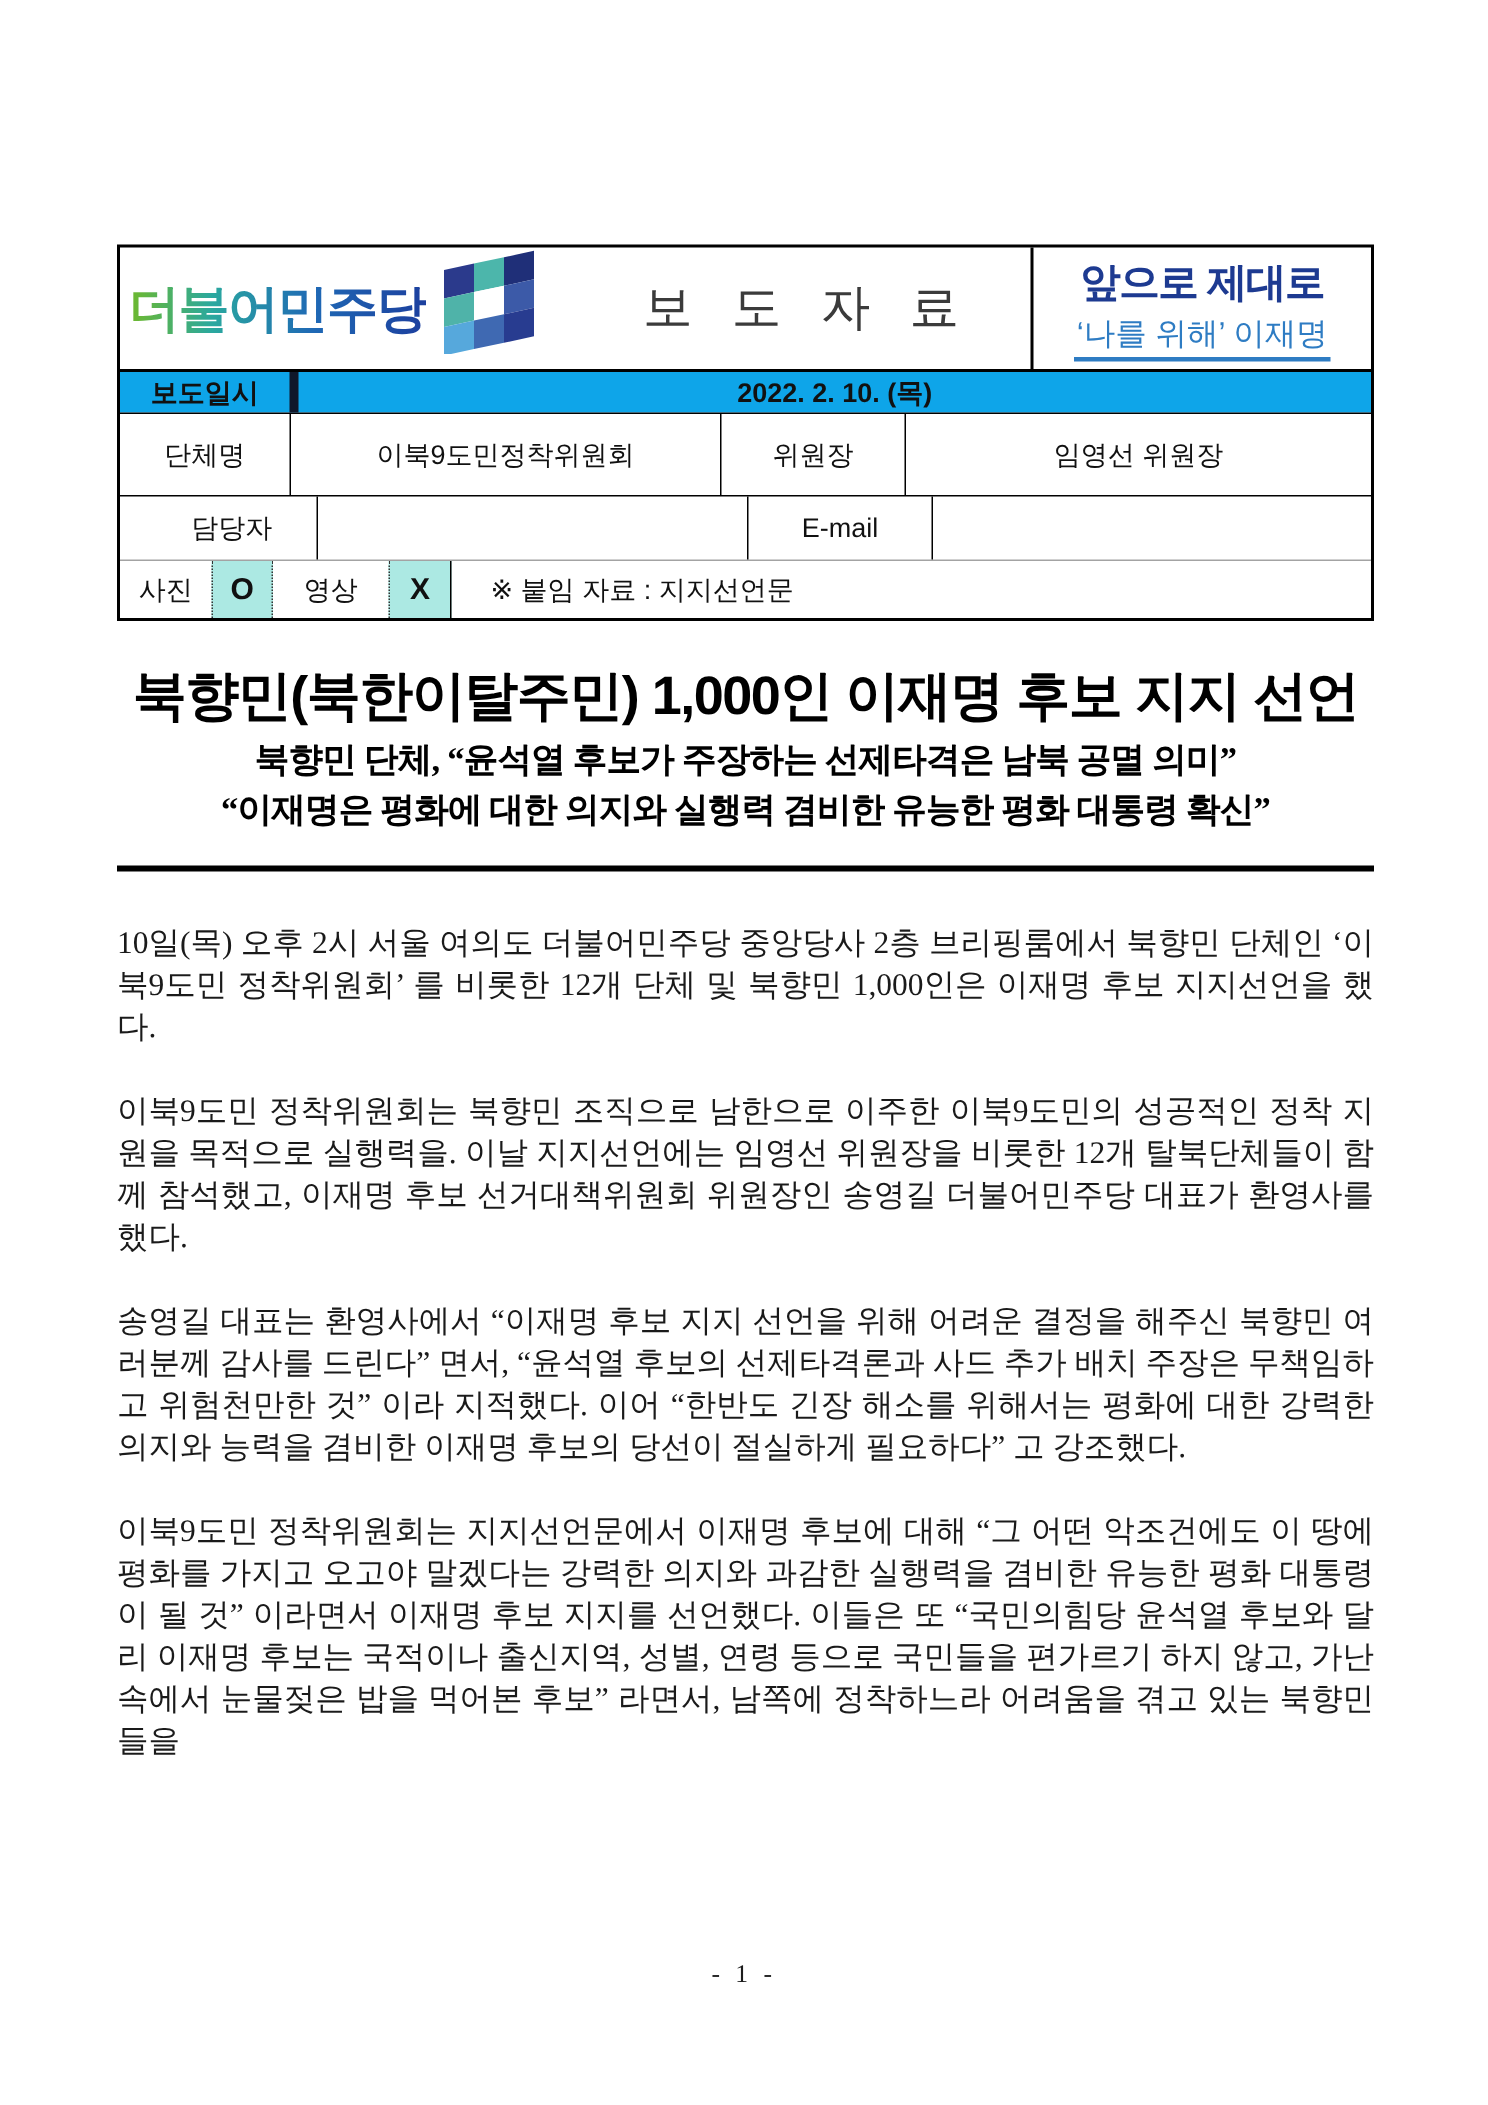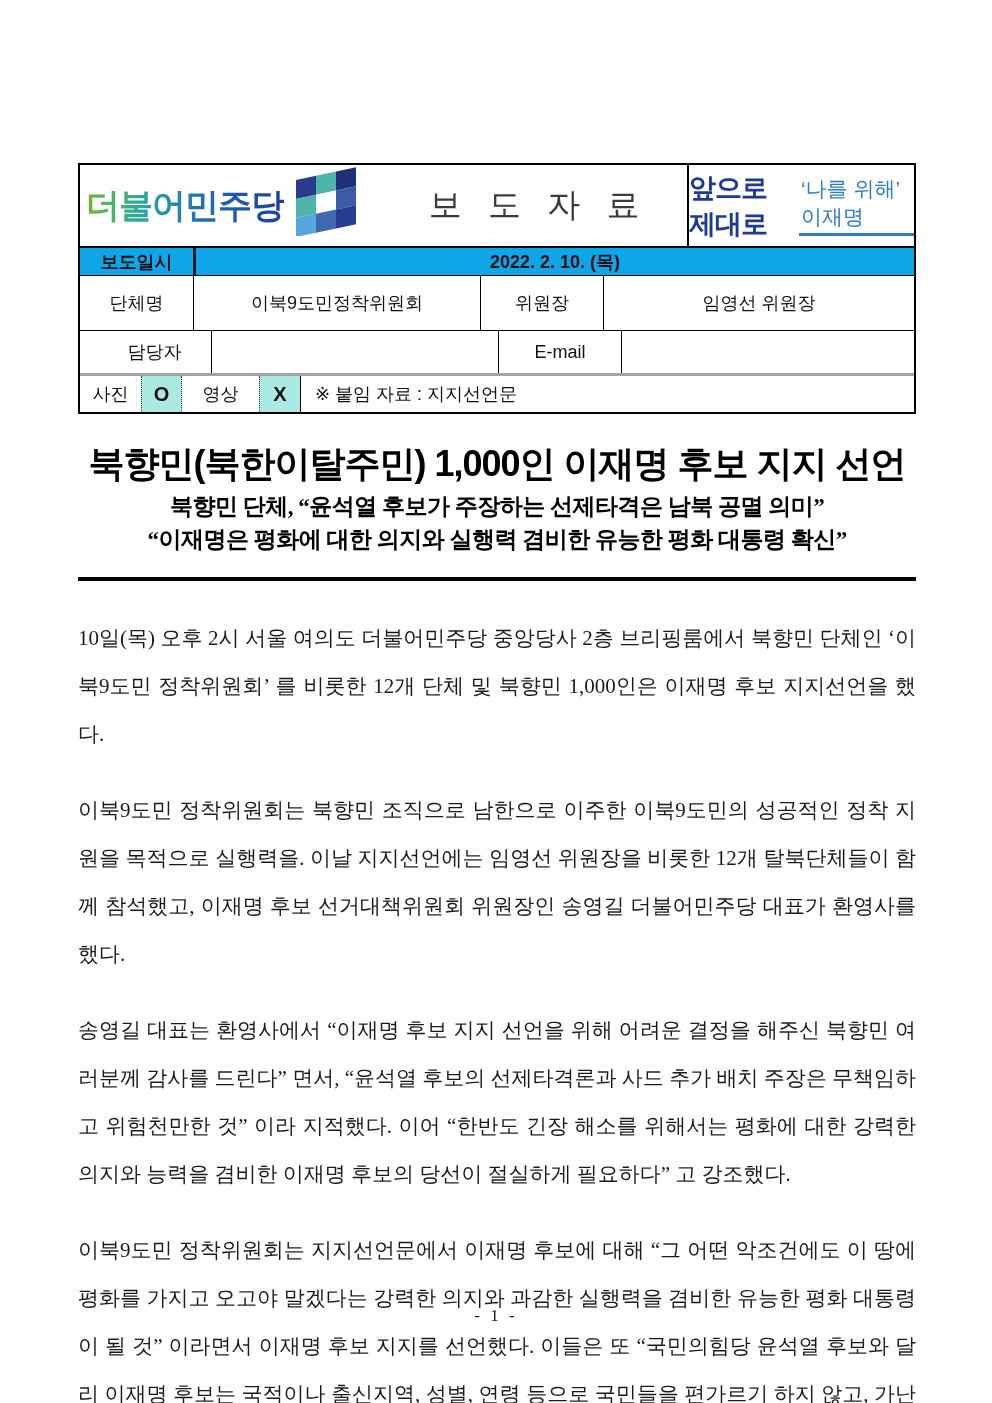--- a/index.html
+++ b/index.html
@@ -27,42 +27,42 @@
     font-family: "Liberation Sans", "DejaVu Sans", sans-serif;
     font-weight: 800; font-size: 34px; letter-spacing: -1px;
     background: linear-gradient(90deg, #6fb92c 0%, #2aa89f 28%, #1f69b5 62%, #1c3f9e 100%);
     -webkit-background-clip: text; background-clip: text; color: transparent;
     white-space: nowrap;
   }
   .flag { margin-left: 6px; margin-top: -10px; }
   .doctype-cell { flex: 1; font-family: "Liberation Serif", "DejaVu Serif", serif;
     font-size: 33px; color: #3b3b3b; letter-spacing: 9px; font-weight: 400; }
   .slogan-cell { width: 227px; border-left: 2px solid #000;
-    flex-direction: row; justify-content: center; gap: 2px; }
+    flex-direction: column; justify-content: center; gap: 2px; }
   .slogan-1 { font-weight: 800; font-size: 27px; color: #1d3a91; letter-spacing: -1px;
     font-family: "Liberation Sans", "DejaVu Sans", sans-serif; }
   .slogan-2 { font-size: 21px; color: #2e7cc3; border-bottom: 3px solid #2e7cc3;
     padding: 0 2px 2px 2px; font-family: "Liberation Sans", "DejaVu Sans", sans-serif; }
 
   .r-date { height: 29px; border-top: 2px solid #000; background: #0ea5e9; font-weight: 700; }
   .r-org  { height: 55px; border-top: 1px solid #000; }
   .r-mgr  { height: 43px; border-top: 1px solid #000; padding-left: 18px; }
-  .r-media{ height: 39px; border-top: 3px solid #a3a3a3; }
+  .r-media{ height: 39px; border-top: 1px solid #a3a3a3; }
 
   .w-lbl1 { width: 113px; }
   .w-val1 { width: 287px; border-left: 1px solid #000; }
   .w-lbl2 { width: 123px; border-left: 1px solid #000; }
   .w-val2 { flex: 1; border-left: 1px solid #000; }
-  .r-date .w-valwide { flex: 1; border-left: 3px solid #0f172a; }
+  .r-date .w-valwide { flex: 1; border-left: 6px solid #0f172a; }
 
   .w-photo { width: 61px; }
   .w-o { width: 41px; background: #ace9e3; border-left: 1px dotted #333; border-right: 1px dotted #333; font-weight: 700; font-size: 20px; }
   .w-video { width: 77px; }
   .w-x { width: 42px; background: #ace9e3; border-left: 1px dotted #333; border-right: 1px solid #000; font-weight: 700; font-size: 20px; }
-  .w-note { flex: 1; justify-content: flex-start; padding-left: 14px; }
+  .w-note { flex: 1; justify-content: flex-start; padding-left: 26px; }
 
   
   .title {
     margin-top: 26px; text-align: center;
     font-family: "Liberation Sans", "DejaVu Sans", sans-serif;
     font-weight: 800; font-size: 36px; letter-spacing: -1px; color: #000;
     white-space: nowrap;
   }
   .subtitle {
     margin-top: 2px; text-align: center;
@@ -70,21 +70,21 @@
     font-weight: 800; font-size: 23px; color: #000; letter-spacing: -0.5px;
     white-space: nowrap;
   }
   .divider { margin-top: 22px; height: 4px; background: #000; }
 
   
   .body-text { margin-top: 33px; }
   .body-text p {
     margin: 0 0 28px 0;
     font-family: "Liberation Serif", "DejaVu Serif", serif;
-    font-size: 21px; line-height: 48px;
+    font-size: 21px; line-height: 28px;
     text-align: justify; color: #1a1a1a;
   }
 
   
   .page-number {
     position: absolute; top: 1306px; left: 0; width: 100%;
     text-align: center; font-size: 17px; letter-spacing: 3px; color: #1c1c1c;
     font-family: "Liberation Serif", "DejaVu Serif", serif;
   }
 </style>

